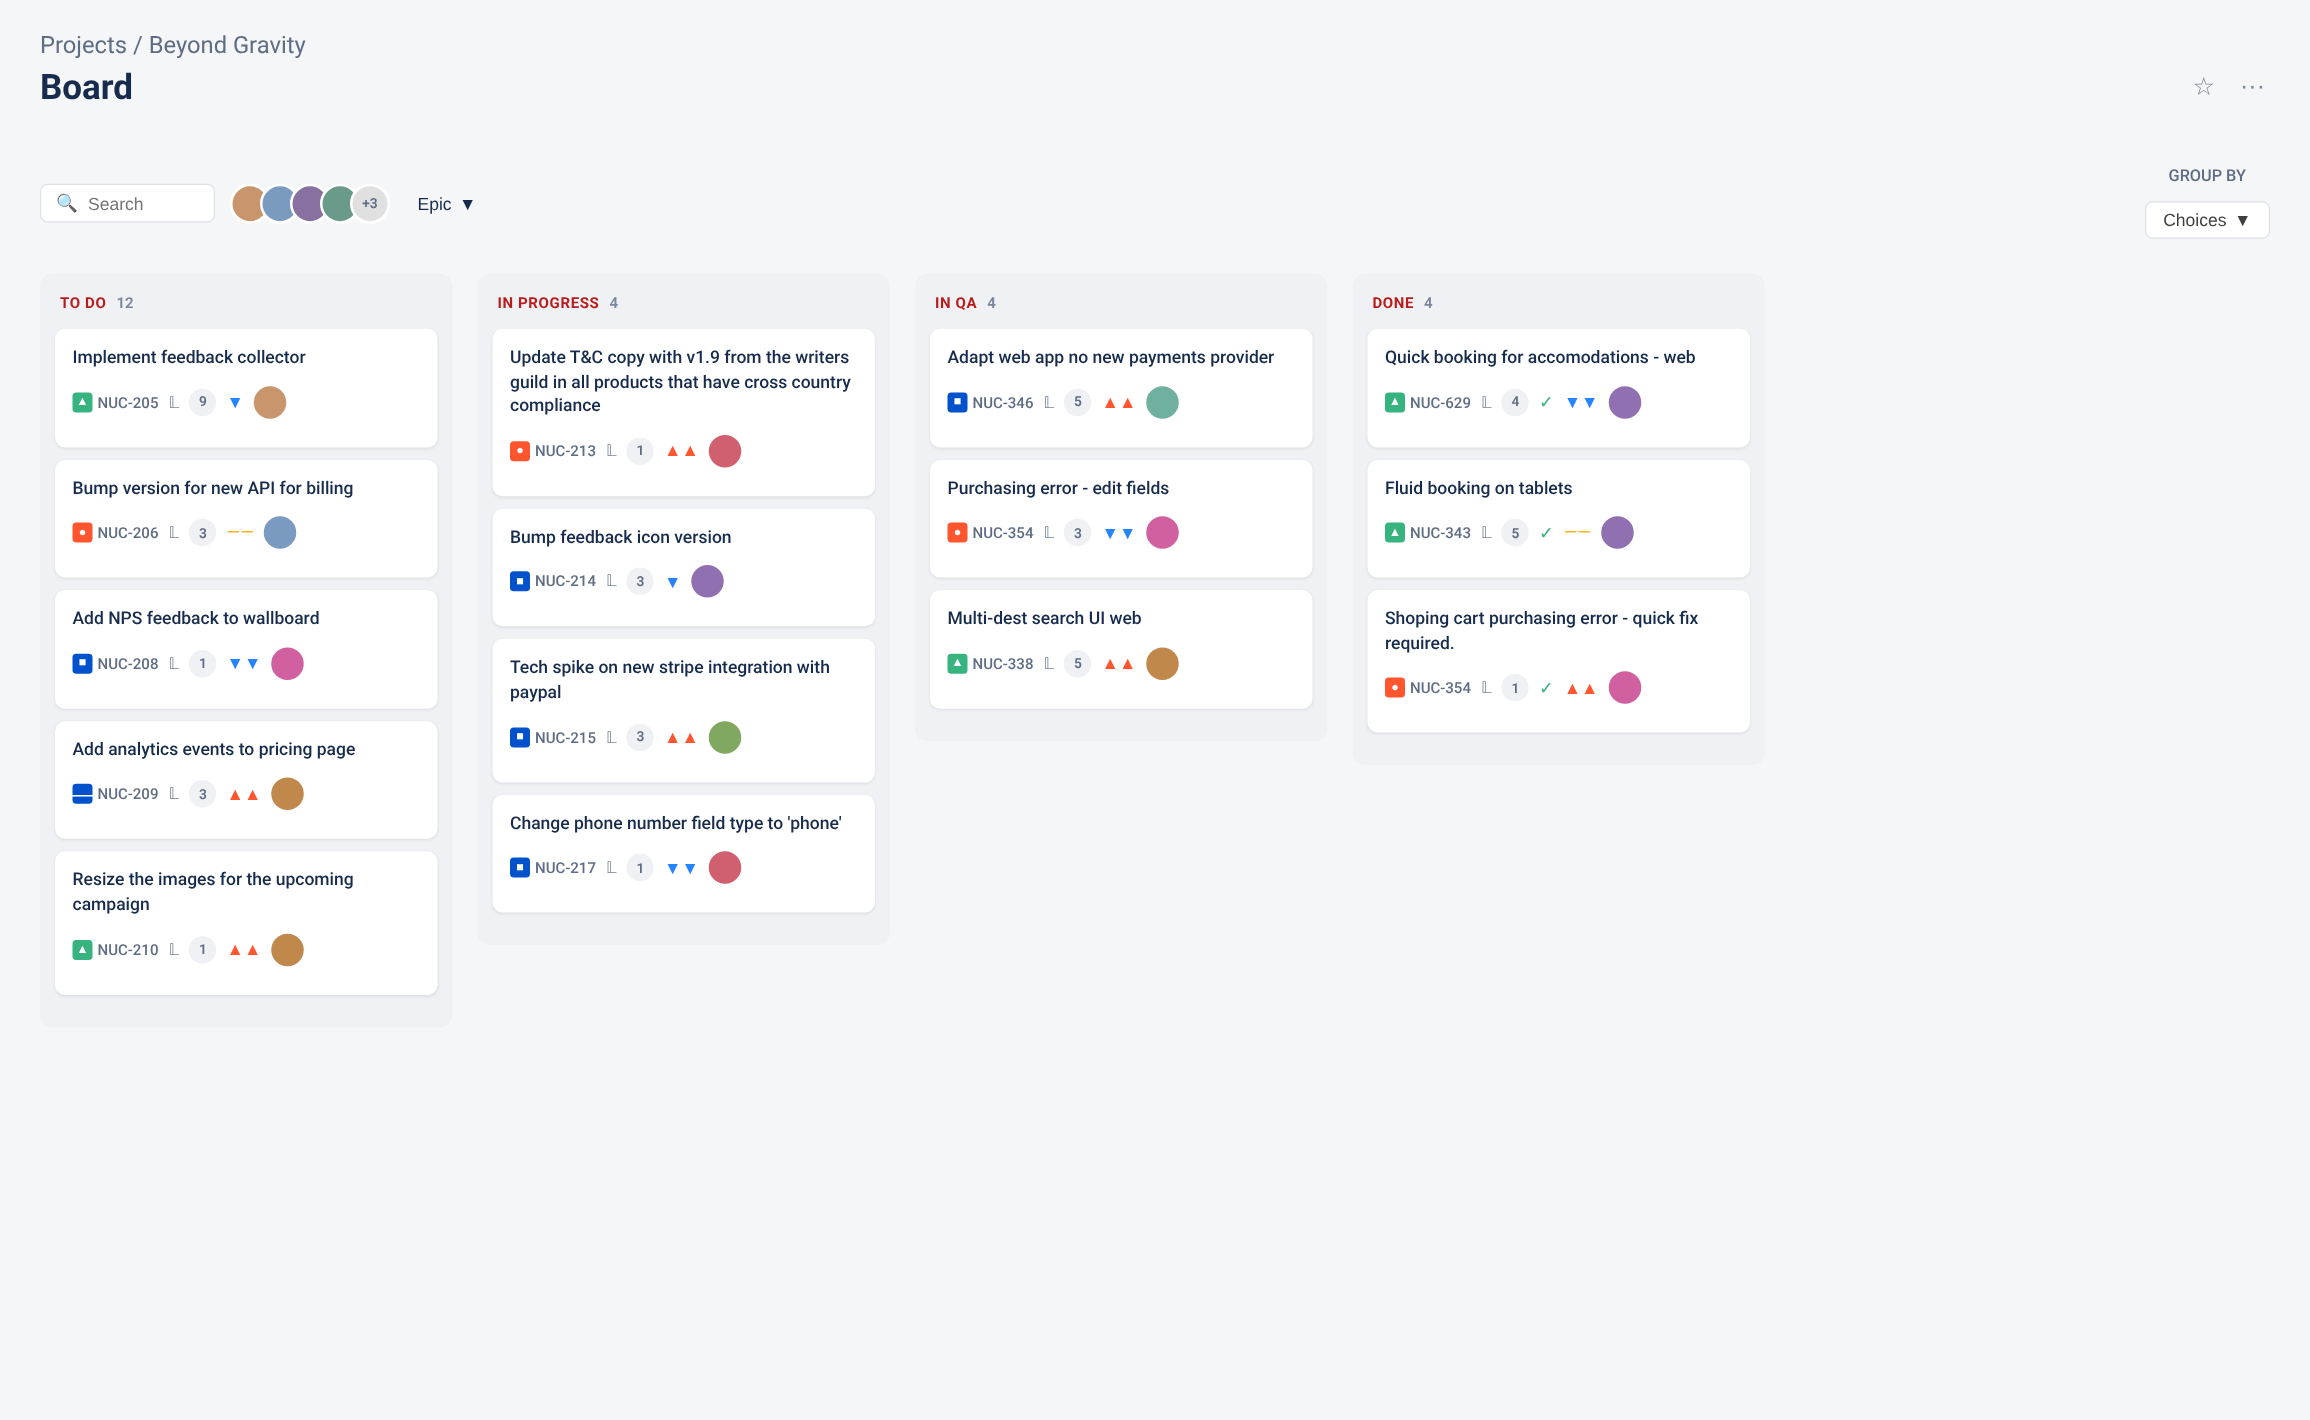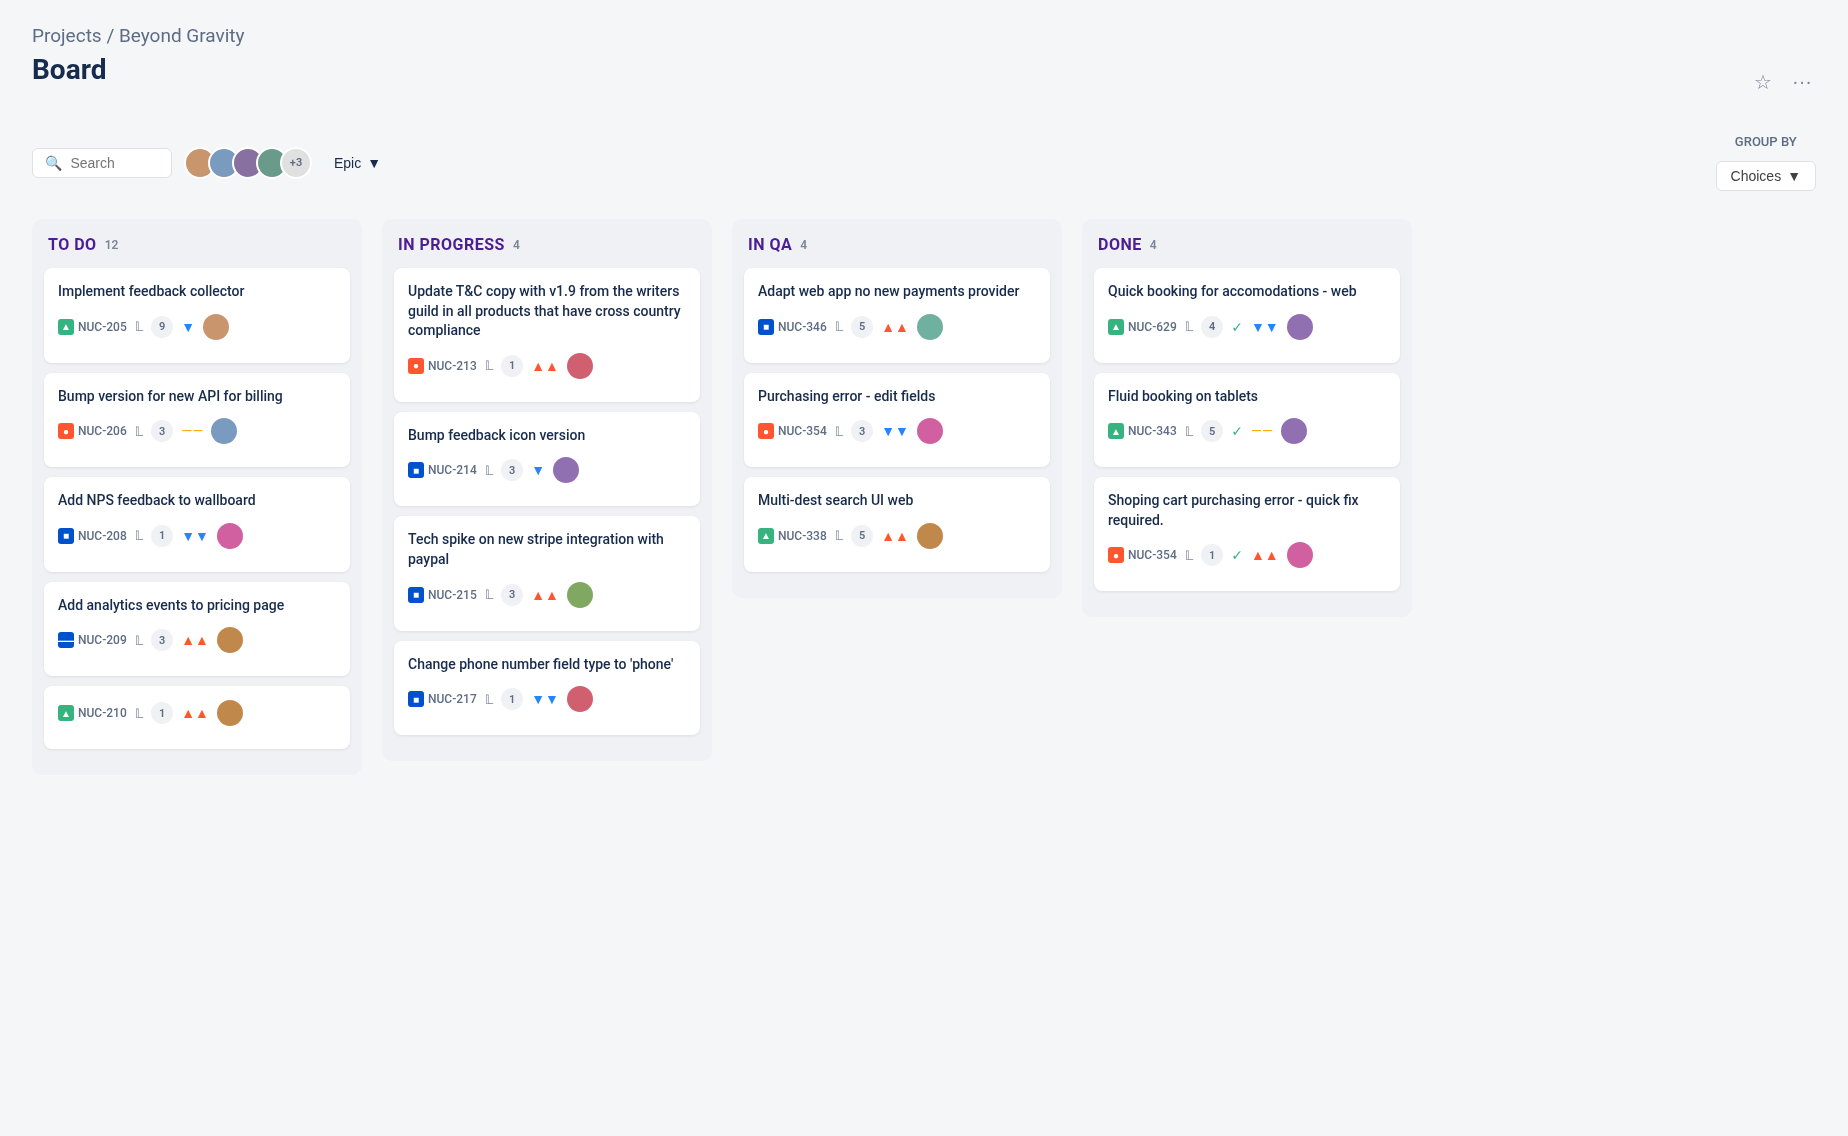--- a/index.html
+++ b/index.html
@@ -128,25 +128,25 @@
       flex-shrink: 0;
     }
     .column-header {
       display: flex;
       align-items: center;
       gap: 8px;
       margin-bottom: 14px;
       padding: 0 4px;
     }
     .column-title {
-      font-size: 16px;
+      font-size: 12px;
       font-weight: 700;
       text-transform: uppercase;
       letter-spacing: 0.5px;
-      color: #4c1d95;
+      color: #b91c1c;
       text-align: center;
     }
     .column-count {
       font-size: 12px;
       color: #7a869a;
       font-weight: 600;
     }
     .card {
       background: #fff;
       border-radius: 8px;
@@ -218,21 +218,21 @@
     .av1 { background: #e8c4a0; }
     .av2 { background: #a0b8e0; }
     .av3 { background: #c0a0d0; }
     .av4 { background: #a0d0c0; }
   </style>
 </head>
 <body>
 
 <div style="position:relative;">
   <div class="breadcrumb">Projects / Beyond Gravity</div>
-  <div style="display:flex; align-items:center; justify-content:space-between; margin-bottom:24px;">
+  <div style="display:flex; align-items:flex-start; justify-content:space-between; margin-bottom:24px;">
     <h1 class="page-title">Board</h1>
     <div style="display:flex; gap:12px; align-items:center;">
       <button class="icon-btn">☆</button>
       <button class="icon-btn">···</button>
     </div>
   </div>
 
   <div class="toolbar">
     <div class="search-box">
       <span class="search-icon">🔍</span>
@@ -322,20 +322,21 @@
           </div>
           <span class="pr-icon">𝕃</span>
           <div class="count-badge">3</div>
 
           <span class="priority-icon priority-high">▲▲</span>
           <div class="avatar-sm" style="background:#c0884a;"></div>
         </div>
       </div>
 
       <div class="card">
+        <div class="card-title">Resize the images for the upcoming campaign</div>
         <div class="card-footer">
           <div class="issue-badge">
             <div class="issue-icon icon-story">▲</div>
             <span>NUC-210</span>
           </div>
           <span class="pr-icon">𝕃</span>
           <div class="count-badge">1</div>
 
           <span class="priority-icon priority-high">▲▲</span>
           <div class="avatar-sm" style="background:#c0884a;"></div>

